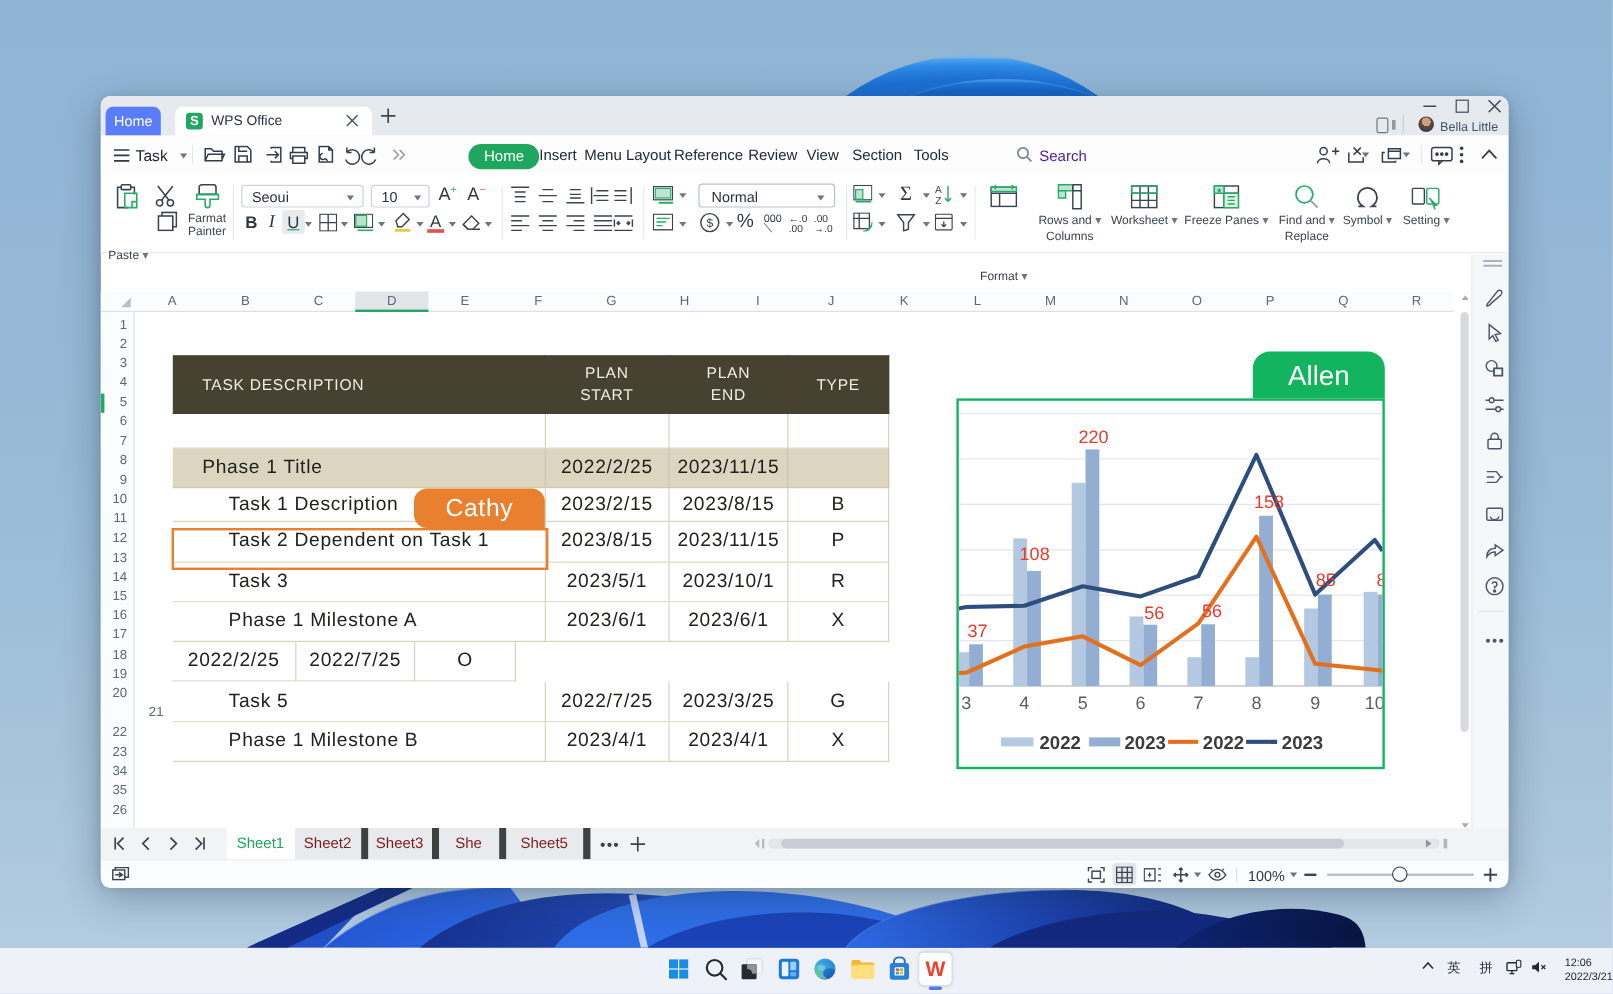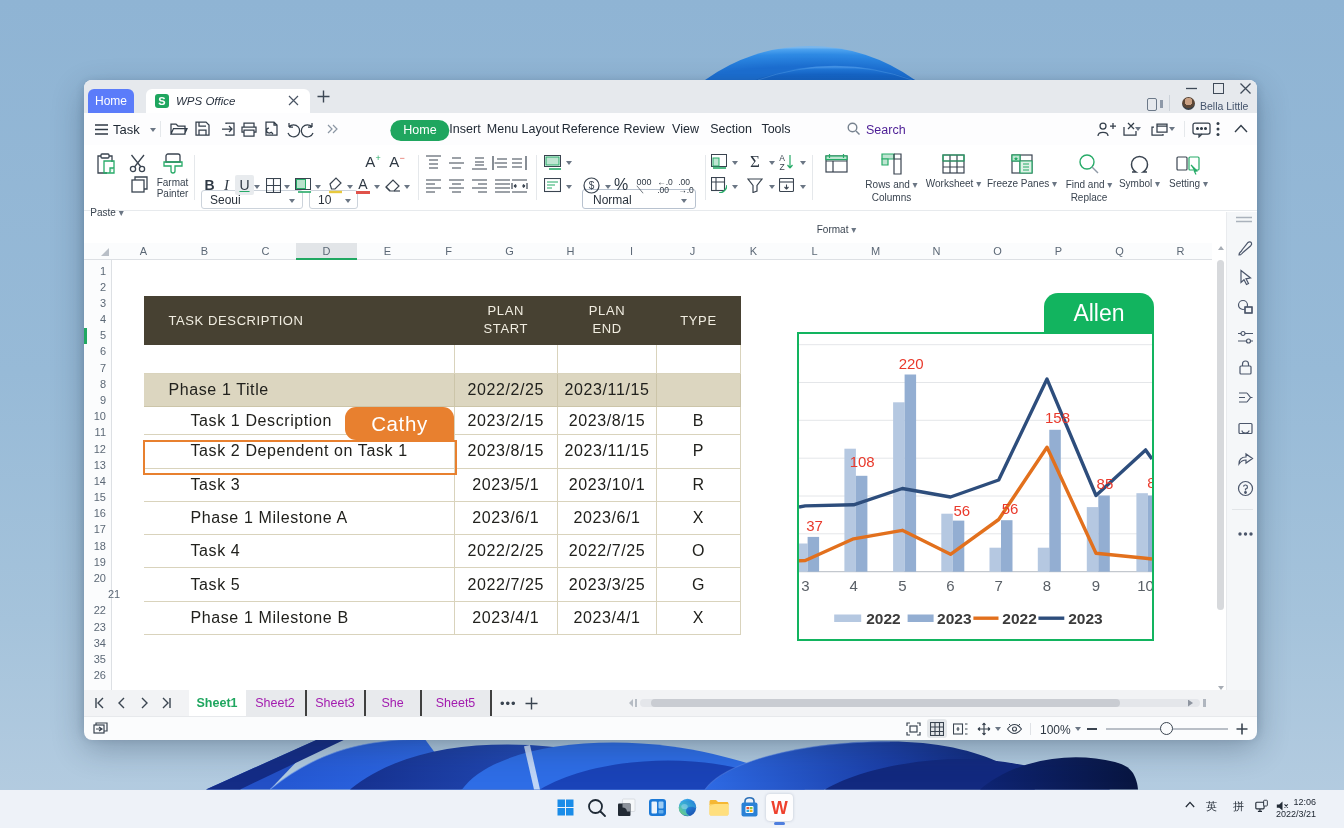--- a/index.html
+++ b/index.html
@@ -20,21 +20,21 @@
 
 
 #menurow { left:0; top:33px; width:1173px; height:32px; background:#fdfdfe; }
 .mtab { position:absolute; top:9px; font-size:12.5px; color:#212a35; transform:translateX(-50%); white-space:nowrap; }
 #homepill { background:#1fa65f; color:#fff; border-radius:11px; height:21px; line-height:21px; top:7px; padding:0 13px; }
 
 
 #toolbar { left:0; top:65px; width:1173px; height:66px; background:#fff; border-bottom:1px solid #e7eaed; }
 .sep { position:absolute; width:1px; background:#e5e8eb; }
 .lbl { position:absolute; font-size:10px; color:#3a4450; text-align:center; transform:translateX(-50%); white-space:nowrap; }
-.combo { position:absolute; border:1px solid #ccd3db; border-radius:3px; background:#fff; font-size:12px; color:#29313b;margin-top:36px; }
+.combo { position:absolute; border:1px solid #ccd3db; border-radius:3px; background:#fff; font-size:12px; color:#29313b; }
 .dn { position:absolute; width:0; height:0; border-left:3.5px solid transparent; border-right:3.5px solid transparent; border-top:4px solid #6b7684; }
 .bt { position:absolute; font-size:14px; color:#2f3944; transform:translateX(-50%); }
 
 
 #fbar { left:0; top:131px; width:1173px; height:30px; background:#fff; border-bottom:1px solid #eceef1; }
 #namebox { left:12px; top:4px; width:114px; height:22px; border:1px solid #e3e6ea; border-radius:3px; font-size:12px; color:#29313b; text-align:center; line-height:20px; }
 #finput { left:206px; top:4px; width:936px; height:22px; border:1px solid #e3e6ea; border-radius:3px; background:#fff; }
 
 
 #colhdr { left:0; top:163px; width:1128px; height:17px; background:#fbfcfd; border-bottom:1px solid #dde0e4; }
@@ -50,29 +50,29 @@
 .ca { width:311px; padding-left:25px; } .cb { width:103.5px; justify-content:center; } .cc { width:99px; justify-content:center; } .cd { width:84px; justify-content:center; }
 .ind { padding-left:47px; }
 
 
 #vscroll { left:1132px; top:166px; width:9px; height:444px; }
 #rsidebar { left:1142px; top:132px; width:31px; height:478px; background:#f5f7f9; border-left:1px solid #e9ebee; }
 .rsic { position:absolute; left:10px; }
 
 
 #sheettabs { left:0; top:610px; width:1173px; height:26px; background:#f2f3f5; }
-.stab { position:absolute; top:0; height:26px; font-size:12.5px; color:#a21caf; text-align:center; line-height:26px; background:#e8eaed; border-right:2px solid #404040; }
+.stab { position:absolute; top:0; height:26px; font-size:12.5px; color:#7f1d1d; text-align:center; line-height:26px; background:#e8eaed; border-right:6px solid #404040; }
 
 
 #statusbar { left:0; top:636px; width:1173px; height:24px; background:#fbfcfd; border-top:1px solid #e7e9ec; border-radius:0 0 8px 8px; }
 
 
 #taskbar { left:0; top:789.5px; width:1344px; height:38.5px; background:#eef2f8; }
 .tile { position:absolute; top:4px; width:27px; height:27px; }
-#clockbox { position:absolute; right:28px; top:7.5px; text-align:right; font-size:9px; line-height:11.5px; color:#1b232e; }
+#clockbox { position:absolute; right:0; top:7.5px; font-size:9px; line-height:11.5px; color:#1b232e; }
 .tray { position:absolute; color:#222b36; }
 </style>
 </head>
 <body>
 
 <svg class="i" style="left:690px; top:40px;" width="240" height="40" viewBox="0 0 240 40">
   <defs>
     <radialGradient id="dg1" cx="0.5" cy="1.15" r="1.1">
       <stop offset="0.5" stop-color="#1c6fd2"></stop>
         <stop offset="0.82" stop-color="#2e8ae4"></stop>
@@ -122,21 +122,21 @@
   <path d="M 330 7 L 340 46 L 334 46 L 324 8 Z" fill="#cfe0f8" opacity="0.9"></path>
   <path d="M 225 2 C 170 2 120 10 70 46" fill="none" stroke="#6f9cf0" stroke-width="1" opacity="0.6"></path>
   <path d="M 690 4 C 600 4 525 22 505 46" fill="none" stroke="#5e8ae8" stroke-width="1" opacity="0.5"></path>
 </svg>
 
 <div id="win" class="i">
   <div id="tabbar" class="i">
     <div id="hometab" class="i">Home</div>
     <div id="wpstab" class="i">
         <span class="s">S</span>
-        <span class="t" style="top:6px;font-style:italic;">WPS Office</span>
+        <span class="t" style="top:6px;">WPS Office</span>
       <svg class="i" style="left:142px; top:6px;" width="11" height="11" viewBox="0 0 11 11">
           <path d="M1 1 L10 10 M10 1 L1 10" stroke="#4a5564" stroke-width="1.2"></path>
         </svg>
     </div>
     <svg class="i" style="left:233px; top:10px;" width="13" height="13" viewBox="0 0 13 13">
         <path d="M6.5 0.5 V12.5 M0.5 6.5 H12.5" stroke="#3c4754" stroke-width="1.4"></path>
       </svg>
     <svg class="i" style="left:1102px; top:7px;" width="11" height="3" viewBox="0 0 11 3">
         <path d="M0 1.5 H11" stroke="#3f4a58" stroke-width="1.3"></path>
       </svg>
@@ -433,21 +433,21 @@
 <div class="rn" style="left:0; top:166.3px;">11</div>
 <div class="rn" style="left:0; top:182.5px;">12</div>
 <div class="rn" style="left:0; top:198.7px;">13</div>
 <div class="rn" style="left:0; top:214.8px;">14</div>
 <div class="rn" style="left:0; top:231.0px;">15</div>
 <div class="rn" style="left:0; top:247.2px;">16</div>
 <div class="rn" style="left:0; top:263.4px;">17</div>
 <div class="rn" style="left:0; top:279.6px;">18</div>
 <div class="rn" style="left:0; top:295.7px;">19</div>
 <div class="rn" style="left:0; top:311.9px;">20</div>
-<div class="rn" style="left:0; top:328.1px;padding-left:24px;">21</div>
+<div class="rn" style="left:16px; top:328.1px;padding-left:24px;">21</div>
 <div class="rn" style="left:0; top:344.3px;">22</div>
 <div class="rn" style="left:0; top:360.5px;">23</div>
 <div class="rn" style="left:0; top:376.6px;">34</div>
 <div class="rn" style="left:0; top:392.8px;">35</div>
 <div class="rn" style="left:0; top:409.0px;">26</div>
 <div class="i" style="left:0; top:67.5px; width:3px; height:16px; background:#21a862;"></div>
     </div>
   <div id="tbl" class="i">
 
     <div class="trow" style="height:49px; background:#474132; color:#f1ede1; font-size:13px;">
@@ -487,21 +487,20 @@
         <div class="tc cc">2023/10/1</div>
         <div class="tc cd">R</div>
     </div>
     <div class="trow" style="height:33.3px;">
       <div class="tc ca ind">Phase 1 Milestone A</div>
         <div class="tc cb">2023/6/1</div>
         <div class="tc cc">2023/6/1</div>
         <div class="tc cd">X</div>
     </div>
     <div class="trow" style="height:33.3px;">
-      <div class="tc ca ind">Task 4</div>
         <div class="tc cb">2022/2/25</div>
         <div class="tc cc">2022/7/25</div>
         <div class="tc cd">O</div>
     </div>
     <div class="trow" style="height:33.3px;">
       <div class="tc ca ind">Task 5</div>
         <div class="tc cb">2022/7/25</div>
         <div class="tc cc">2023/3/25</div>
         <div class="tc cd">G</div>
     </div>
@@ -628,21 +627,21 @@
         <circle cx="14" cy="3" r="1.7" fill="#4b566b"></circle>
       </svg>
   </div>
   <div id="sheettabs" class="i">
     <svg class="i" style="left:11px; top:7px;" width="76" height="12" viewBox="0 0 76 12" fill="none" stroke="#3a4450" stroke-width="1.4">
       <path d="M8 1 L3 6 L8 11 M1 1 V11"></path>
       <path d="M29 1 L24 6 L29 11"></path>
       <path d="M47 1 L52 6 L47 11"></path>
       <path d="M68 1 L73 6 L68 11 M75 1 V11"></path>
     </svg>
-    <div class="stab" style="left:104.5px; width:57px; background:#fff; color:#1fa65f; font-weight:bold; border-right:none;">Sheet1</div>
+    <div class="stab" style="left:104.5px; width:57px; background:#fff; color:#1fa65f; font-weight:normal; border-right:none;">Sheet1</div>
     <div class="stab" style="left:161.5px; width:61px;">Sheet2</div>
     <div class="stab" style="left:222.5px; width:59px;">Sheet3</div>
     <div class="stab" style="left:281.5px; width:56px;">She</div>
     <div class="stab" style="left:337.5px; width:70px;">Sheet5</div>
     <div class="i" style="left:416px; top:6px; font-size:13px; color:#3a4450; letter-spacing:1px;">•••</div>
     <svg class="i" style="left:441px; top:6.5px;" width="13" height="13" viewBox="0 0 13 13">
         <path d="M6.5 0.5 V12.5 M0.5 6.5 H12.5" stroke="#3a4450" stroke-width="1.4"></path>
       </svg>
     <div class="i" style="left:545px; top:9px; width:4px; height:8px; background:#b6bcc4; clip-path:polygon(100% 0,100% 100%,0 50%);"></div>
     <div class="i" style="left:551px; top:9px; width:2px; height:8px; background:#b6bcc4;"></div>

